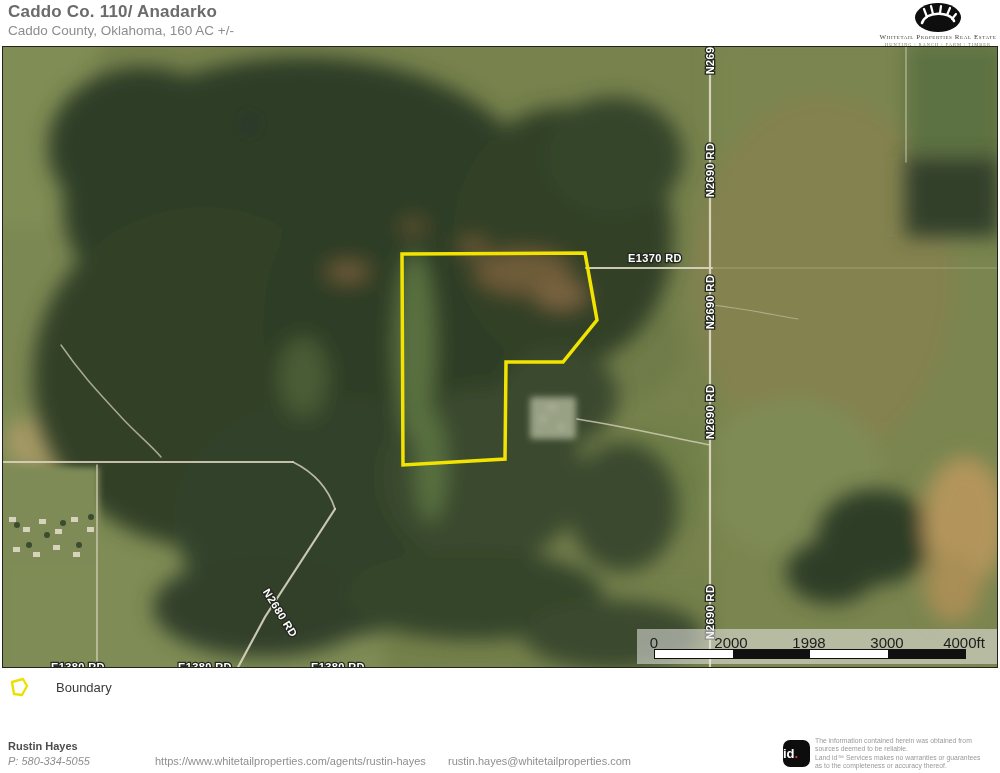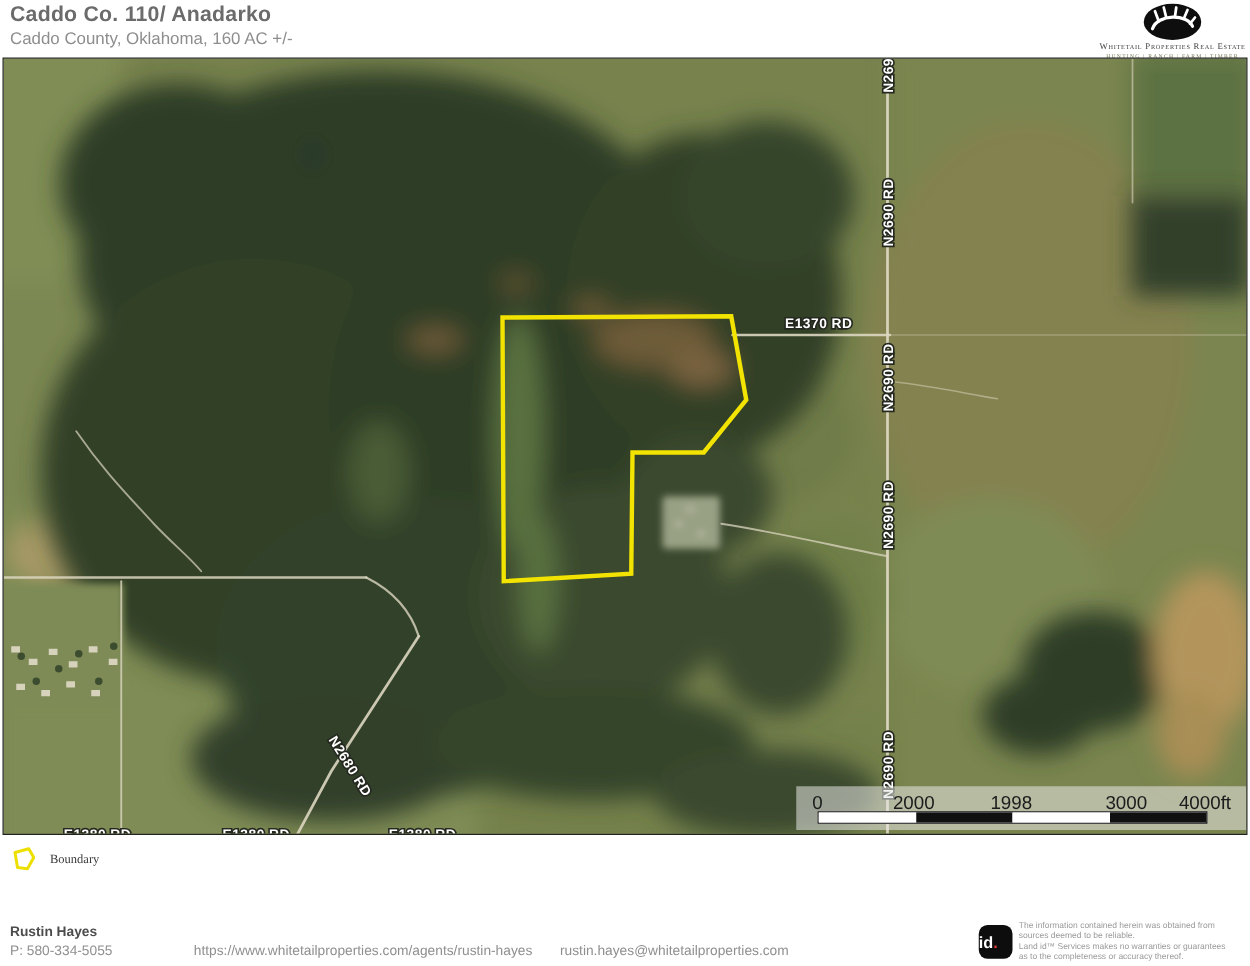--- a/index.html
+++ b/index.html
@@ -36,25 +36,25 @@
   }
   .scalebar .bar{
     position:absolute;left:17px;bottom:5px;width:310px;height:8px;
     border:1.5px solid #101010;display:flex;background:#fff;
   }
   .scalebar .seg{flex:1 1 0;}
   .seg.dark{background:#101010;}
   .seg.light{background:#ffffff;}
   
   .legend{position:absolute;left:8px;top:674px;height:26px;display:flex;align-items:center;}
-  .legend-label{font-size:10px;color:#3a3a3a;margin-left:10px;font-family:Liberation Serif, serif;}
+  .legend-label{font-size:13px;color:#3a3a3a;margin-left:26px;}
   
   .agent-name{position:absolute;left:8px;top:740px;font-size:11px;font-weight:bold;color:#4c4c4c;}
   .contact-row{position:absolute;left:8px;top:755px;font-size:11px;color:#8f8f8f;white-space:nowrap;}
-  .contact-phone{position:absolute;left:0;top:0;}
+  .contact-phone{position:absolute;left:0;top:0;font-style:italic;}
   .contact-web{position:absolute;left:110px;top:0;color:#8f8f8f;text-decoration:none;margin-left:37px;}
   .contact-email{position:absolute;left:440px;top:0;color:#8f8f8f;text-decoration:none;}
   .landid-logo{
     position:absolute;left:783px;top:740px;width:27px;height:27px;border-radius:7px;
     background:#0d0d0d;color:#ffffff;display:flex;align-items:center;justify-content:flex-start;
     font-size:13px;font-weight:bold;
   }
   .landid-dot{color:#e03a3a;}
   .disclaimer{position:absolute;left:815px;top:737px;width:182px;font-size:6.8px;line-height:8.3px;color:#9a9a9a;}
 </style>
@@ -185,21 +185,21 @@
       <text class="roadlabel" x="75" y="624" text-anchor="middle">E1380 RD</text>
       <text class="roadlabel" x="202" y="624" text-anchor="middle">E1380 RD</text>
       <text class="roadlabel" x="335" y="624" text-anchor="middle">E1380 RD</text>
     </g>
   </svg>
 
   <div class="scalebar">
     <span class="tick" style="left:17px">0</span>
     <span class="tick" style="left:94px">2000</span>
     <span class="tick" style="left:172px">1998</span>
-    <span class="tick" style="left:264px">3000</span>
+    <span class="tick" style="left:250px">3000</span>
     <span class="tick" style="left:327px">4000ft</span>
     <div class="bar">
       <div class="seg light"></div>
         <div class="seg dark"></div>
         <div class="seg light"></div>
         <div class="seg dark"></div>
     </div>
   </div>
 </div>
 

